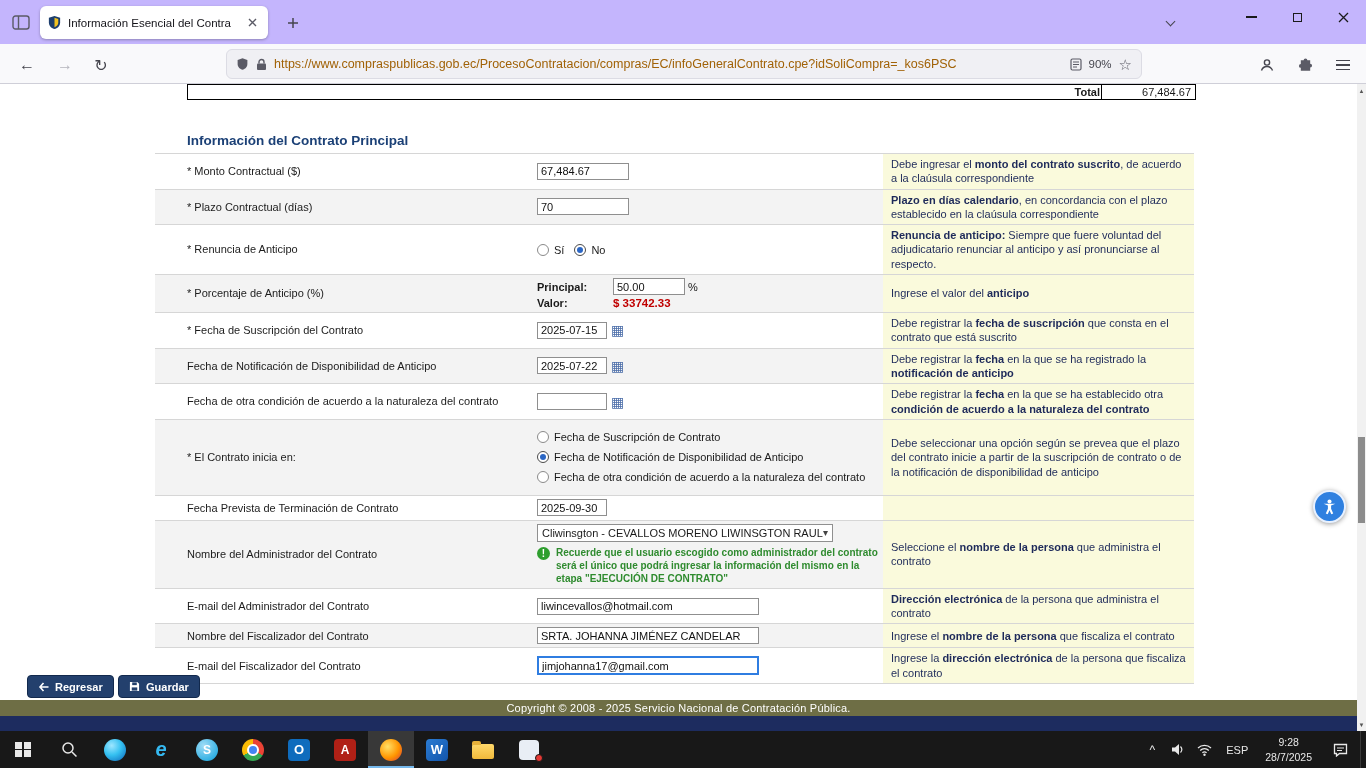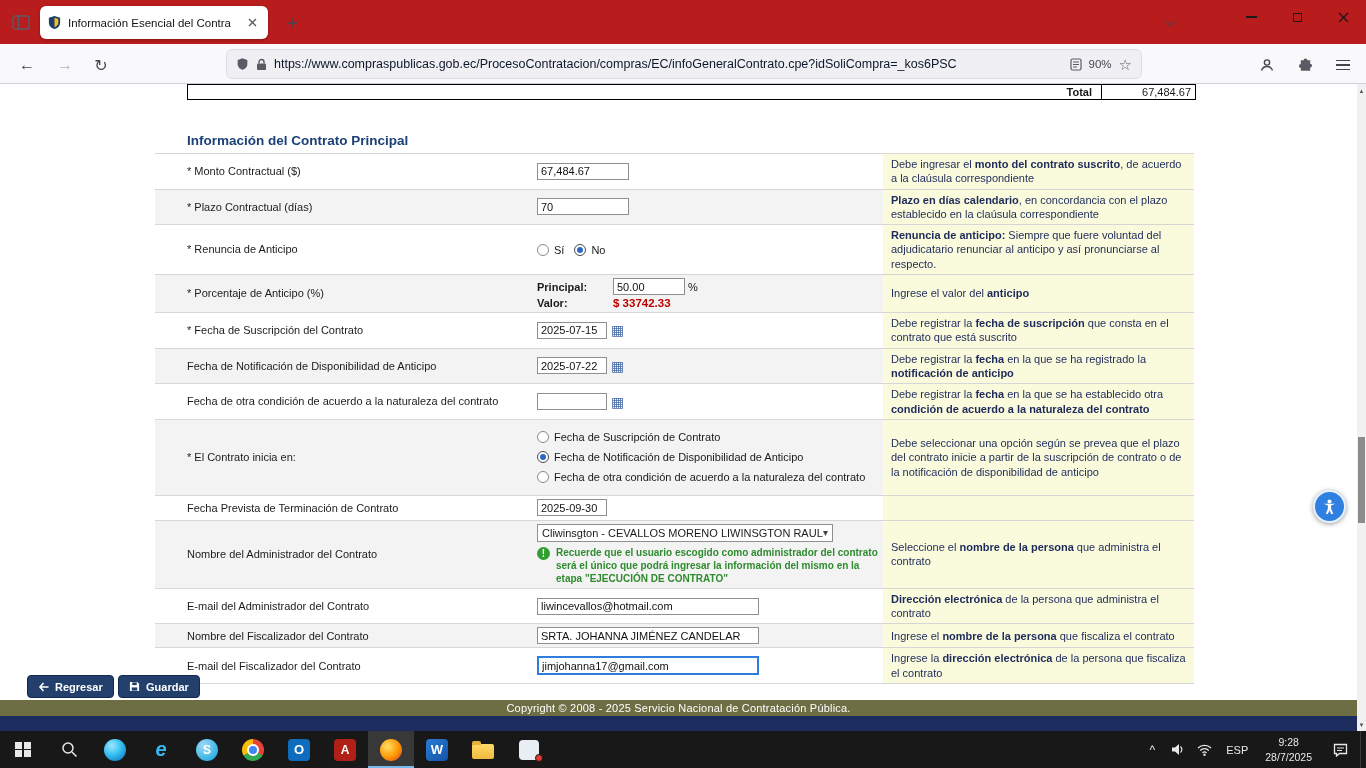--- a/index.html
+++ b/index.html
@@ -1,48 +1,48 @@
 <!DOCTYPE html>
 <html><head>
 <meta charset="utf-8">
 <style>
   *{margin:0;padding:0;box-sizing:border-box;}
   html,body{width:1366px;height:768px;overflow:hidden;}
   body{font-family:"Liberation Sans","DejaVu Sans",sans-serif;background:#fff;position:relative;}
   svg{display:block;}
 
   
-  .titlebar{position:absolute;top:0;left:0;width:1366px;height:55px;background:#b91c1c;}
+  .titlebar{position:absolute;top:0;left:0;width:1366px;height:55px;background:#c4b5fd;}
   .fxview{position:absolute;left:8px;top:11px;width:26px;height:22px;border-radius:4px;display:flex;align-items:center;justify-content:center;}
   .tab{position:absolute;left:40px;top:6px;width:228px;height:33px;background:#fff;border-radius:6px;box-shadow:0 1px 3px rgba(0,0,0,.28);display:flex;align-items:center;padding:0 7px;gap:6px;}
   .tab-title{flex:1;font-size:11.5px;color:#15141a;white-space:nowrap;overflow:hidden;}
   .tab-close{width:17px;height:17px;display:flex;align-items:center;justify-content:center;border-radius:3px;cursor:pointer;}
   .newtab{position:absolute;left:282px;top:12px;width:22px;height:22px;display:flex;align-items:center;justify-content:center;border-radius:4px;cursor:pointer;}
   .tablist{position:absolute;left:1160px;top:15px;width:20px;height:16px;display:flex;align-items:center;justify-content:center;cursor:pointer;}
   .chev{width:7px;height:7px;border-right:1.6px solid #45454e;border-bottom:1.6px solid #45454e;transform:rotate(45deg);margin-top:-4px;}
   .winbtns{position:absolute;right:0;top:0;height:34px;display:flex;}
   .winbtn{width:46px;height:34px;display:flex;align-items:center;justify-content:center;cursor:pointer;}
   .gl-min{width:11px;height:1.5px;background:#1a1a1a;}
   .gl-max{width:9px;height:9px;border:1.3px solid #1a1a1a;}
 
   
   .navbar{position:absolute;top:44px;left:0;width:1366px;height:40px;background:#f9f9fb;border-bottom:1px solid #cfcfd8;}
   .nav-ico{position:absolute;top:8px;width:26px;height:26px;display:flex;align-items:center;justify-content:center;font-size:16px;color:#45454e;border-radius:4px;cursor:pointer;}
   .disabled{color:#b5b5bd;}
   .urlbar{position:absolute;left:226px;top:5px;width:916px;height:30px;background:#f0f0f4;border:1px solid #dcdce4;border-radius:6px;display:flex;align-items:center;padding:0 9px;gap:7px;cursor:text;}
-  .url-text{flex:1;font-size:12.5px;color:#0f172a;white-space:nowrap;overflow:hidden;}
+  .url-text{flex:1;font-size:12.5px;color:#a16207;white-space:nowrap;overflow:hidden;}
   .zoom{font-size:11.5px;color:#45454e;cursor:pointer;}
   .star{font-size:15px;color:#5b5b66;cursor:pointer;line-height:1;}
   .menu-bars{display:flex;flex-direction:column;gap:3px;}
   .menu-bars i{display:block;width:14px;height:1.6px;background:#45454e;}
 
   
   .content{position:absolute;top:84px;left:0;width:1357px;height:647px;background:#fff;font-size:11px;color:#1a1a1a;overflow:hidden;}
   .total-table{position:absolute;left:187px;top:0;width:1009px;height:16px;border:1px solid #000;display:flex;background:#fff;}
-  .tt-spacer{flex:1;border-right:1px solid #000;display:flex;align-items:center;justify-content:flex-end;padding-right:9px;font-weight:bold;}
+  .tt-spacer{flex:1;border-right:1px solid #000;display:flex;align-items:center;justify-content:flex-end;padding-right:1px;font-weight:bold;}
   .tt-value{width:93px;display:flex;align-items:center;justify-content:flex-end;padding-right:4px;}
 
   .formwrap{position:absolute;left:155px;top:44px;width:1039px;}
   .sec-title{font-size:13.5px;font-weight:bold;color:#1b4076;padding:5px 0 5px 32px;}
   .frow{display:flex;border-top:1px solid #d6d6d6;align-items:stretch;background:#fff;}
   .frow.alt .flabel,.frow.alt .finput{background:#f3f3f3;}
   .frow.bb{border-bottom:1px solid #d6d6d6;}
   .flabel{width:380px;padding:4px 8px 4px 32px;display:flex;align-items:center;color:#1c1c1c;line-height:1.3;}
   .finput{width:348px;padding:3px 2px;display:flex;align-items:center;gap:4px;}
   .finput.col{flex-direction:column;align-items:flex-start;justify-content:center;gap:4px;}

